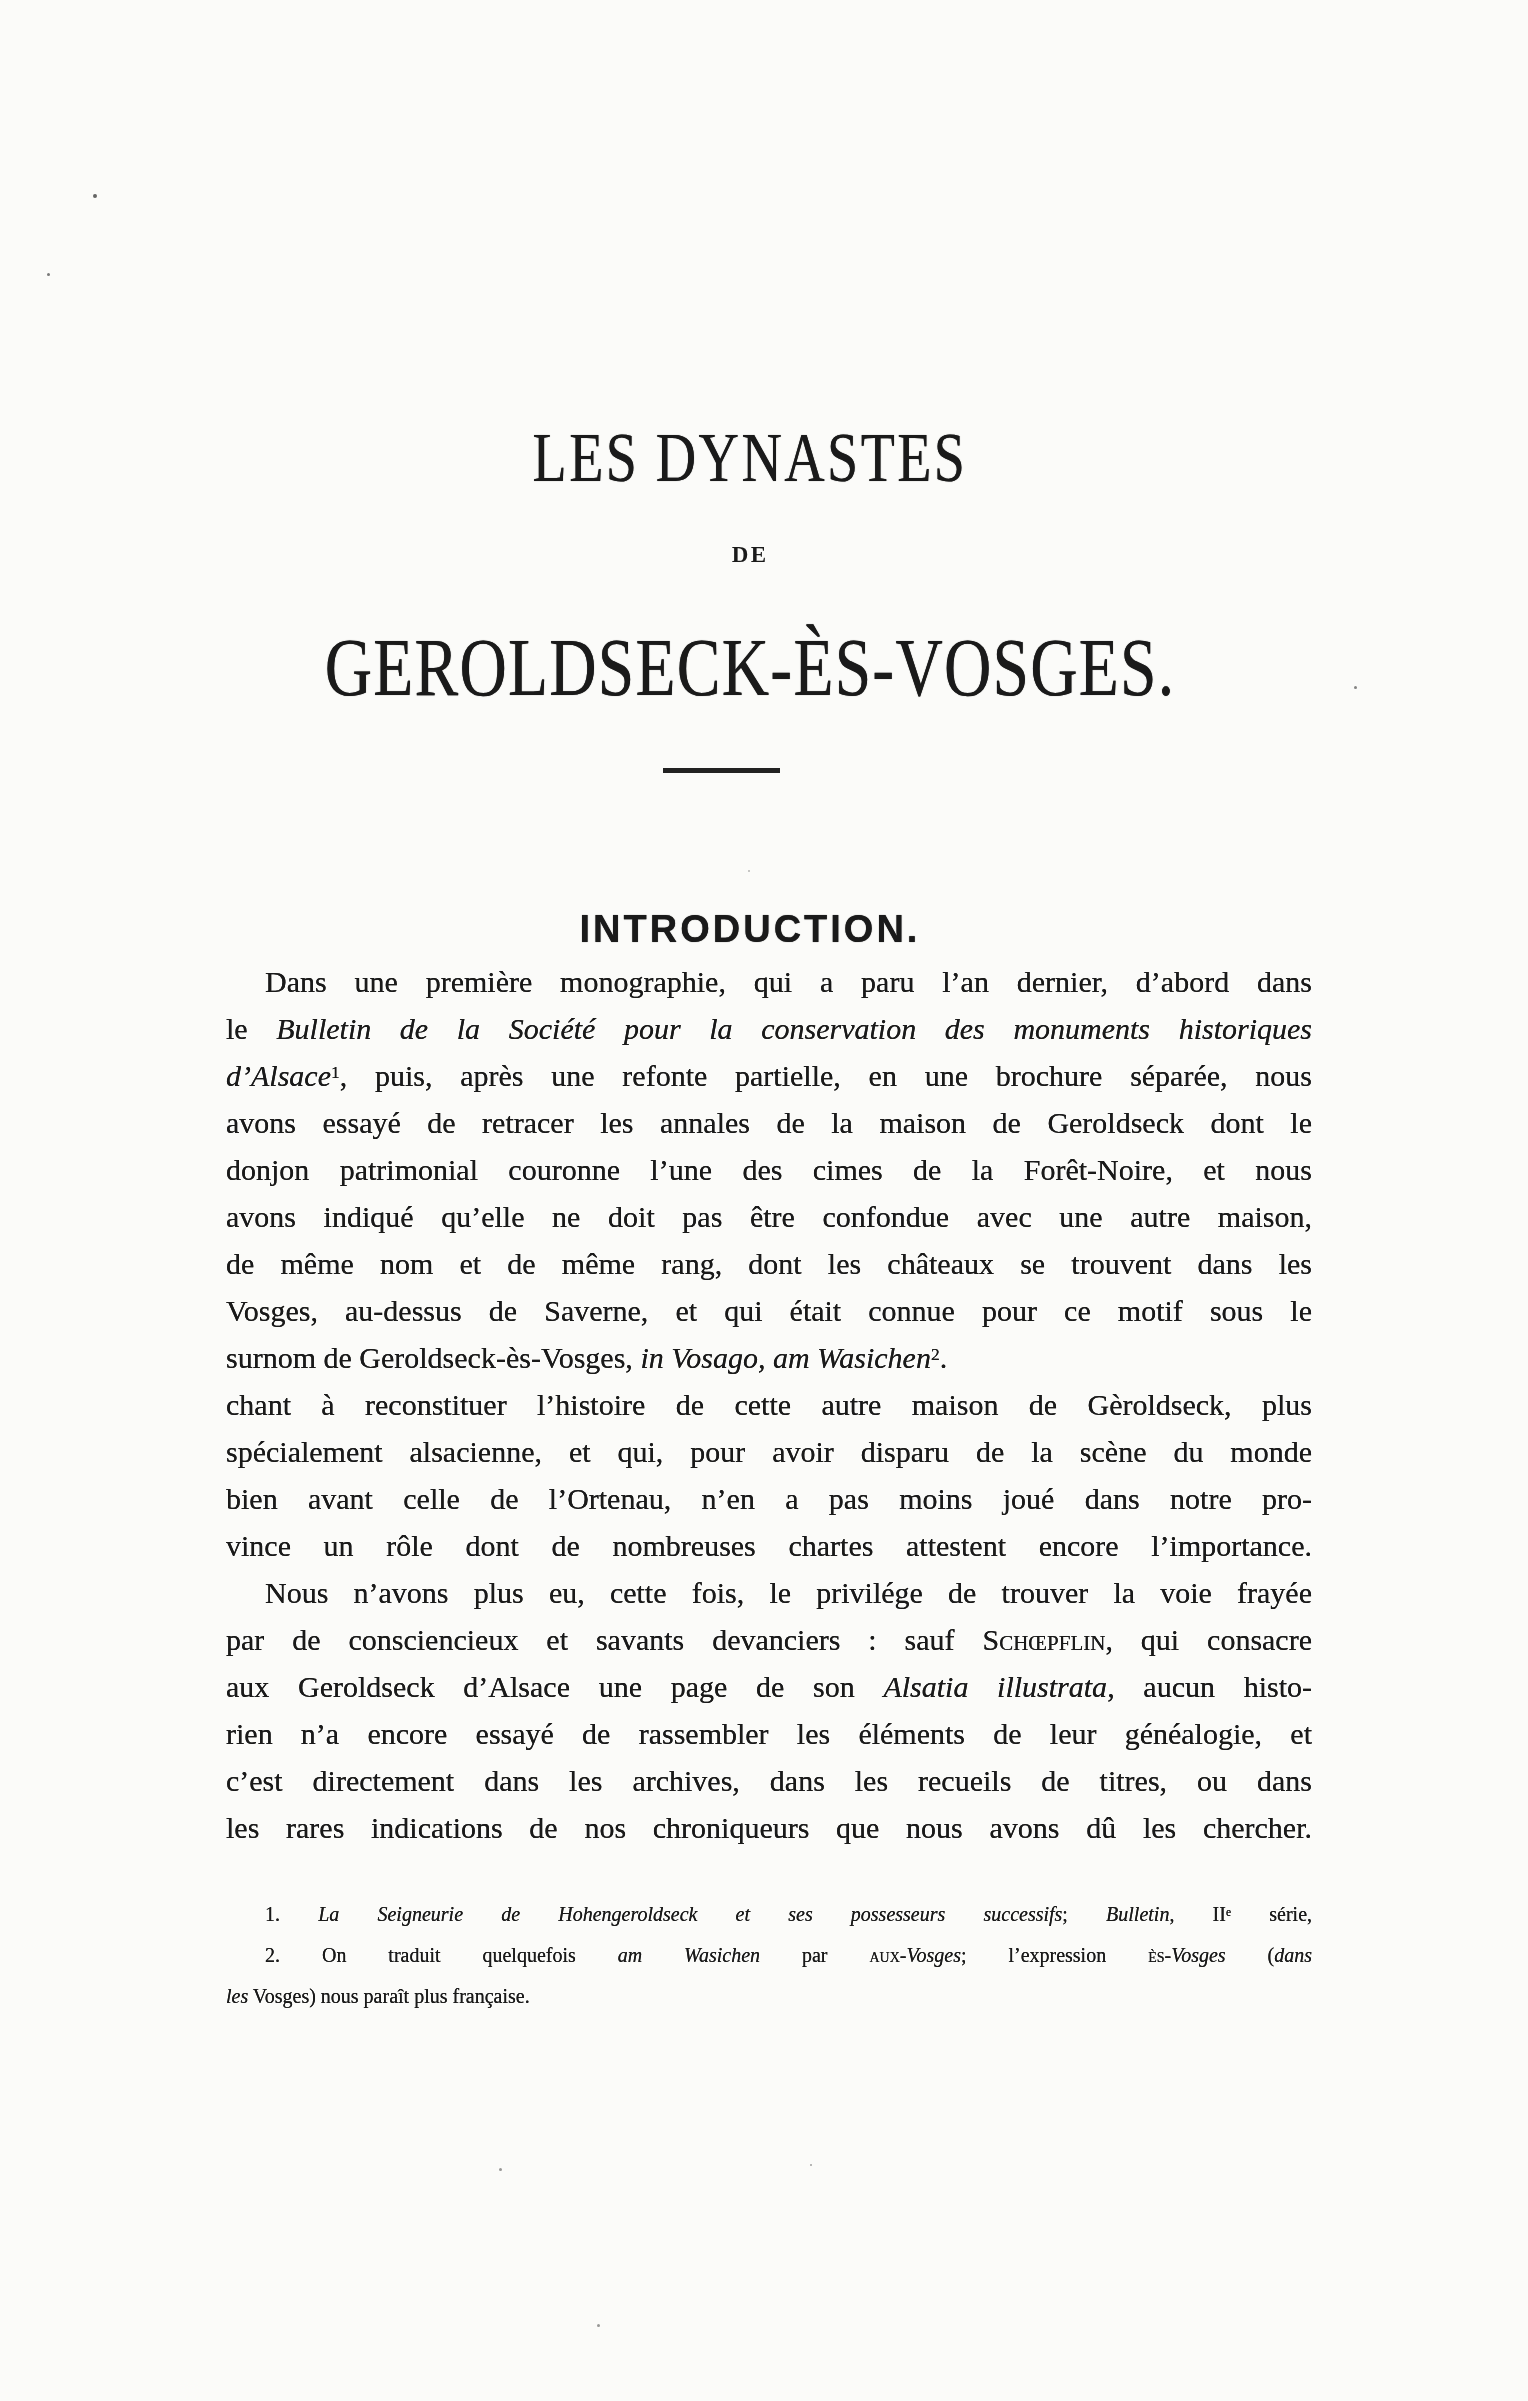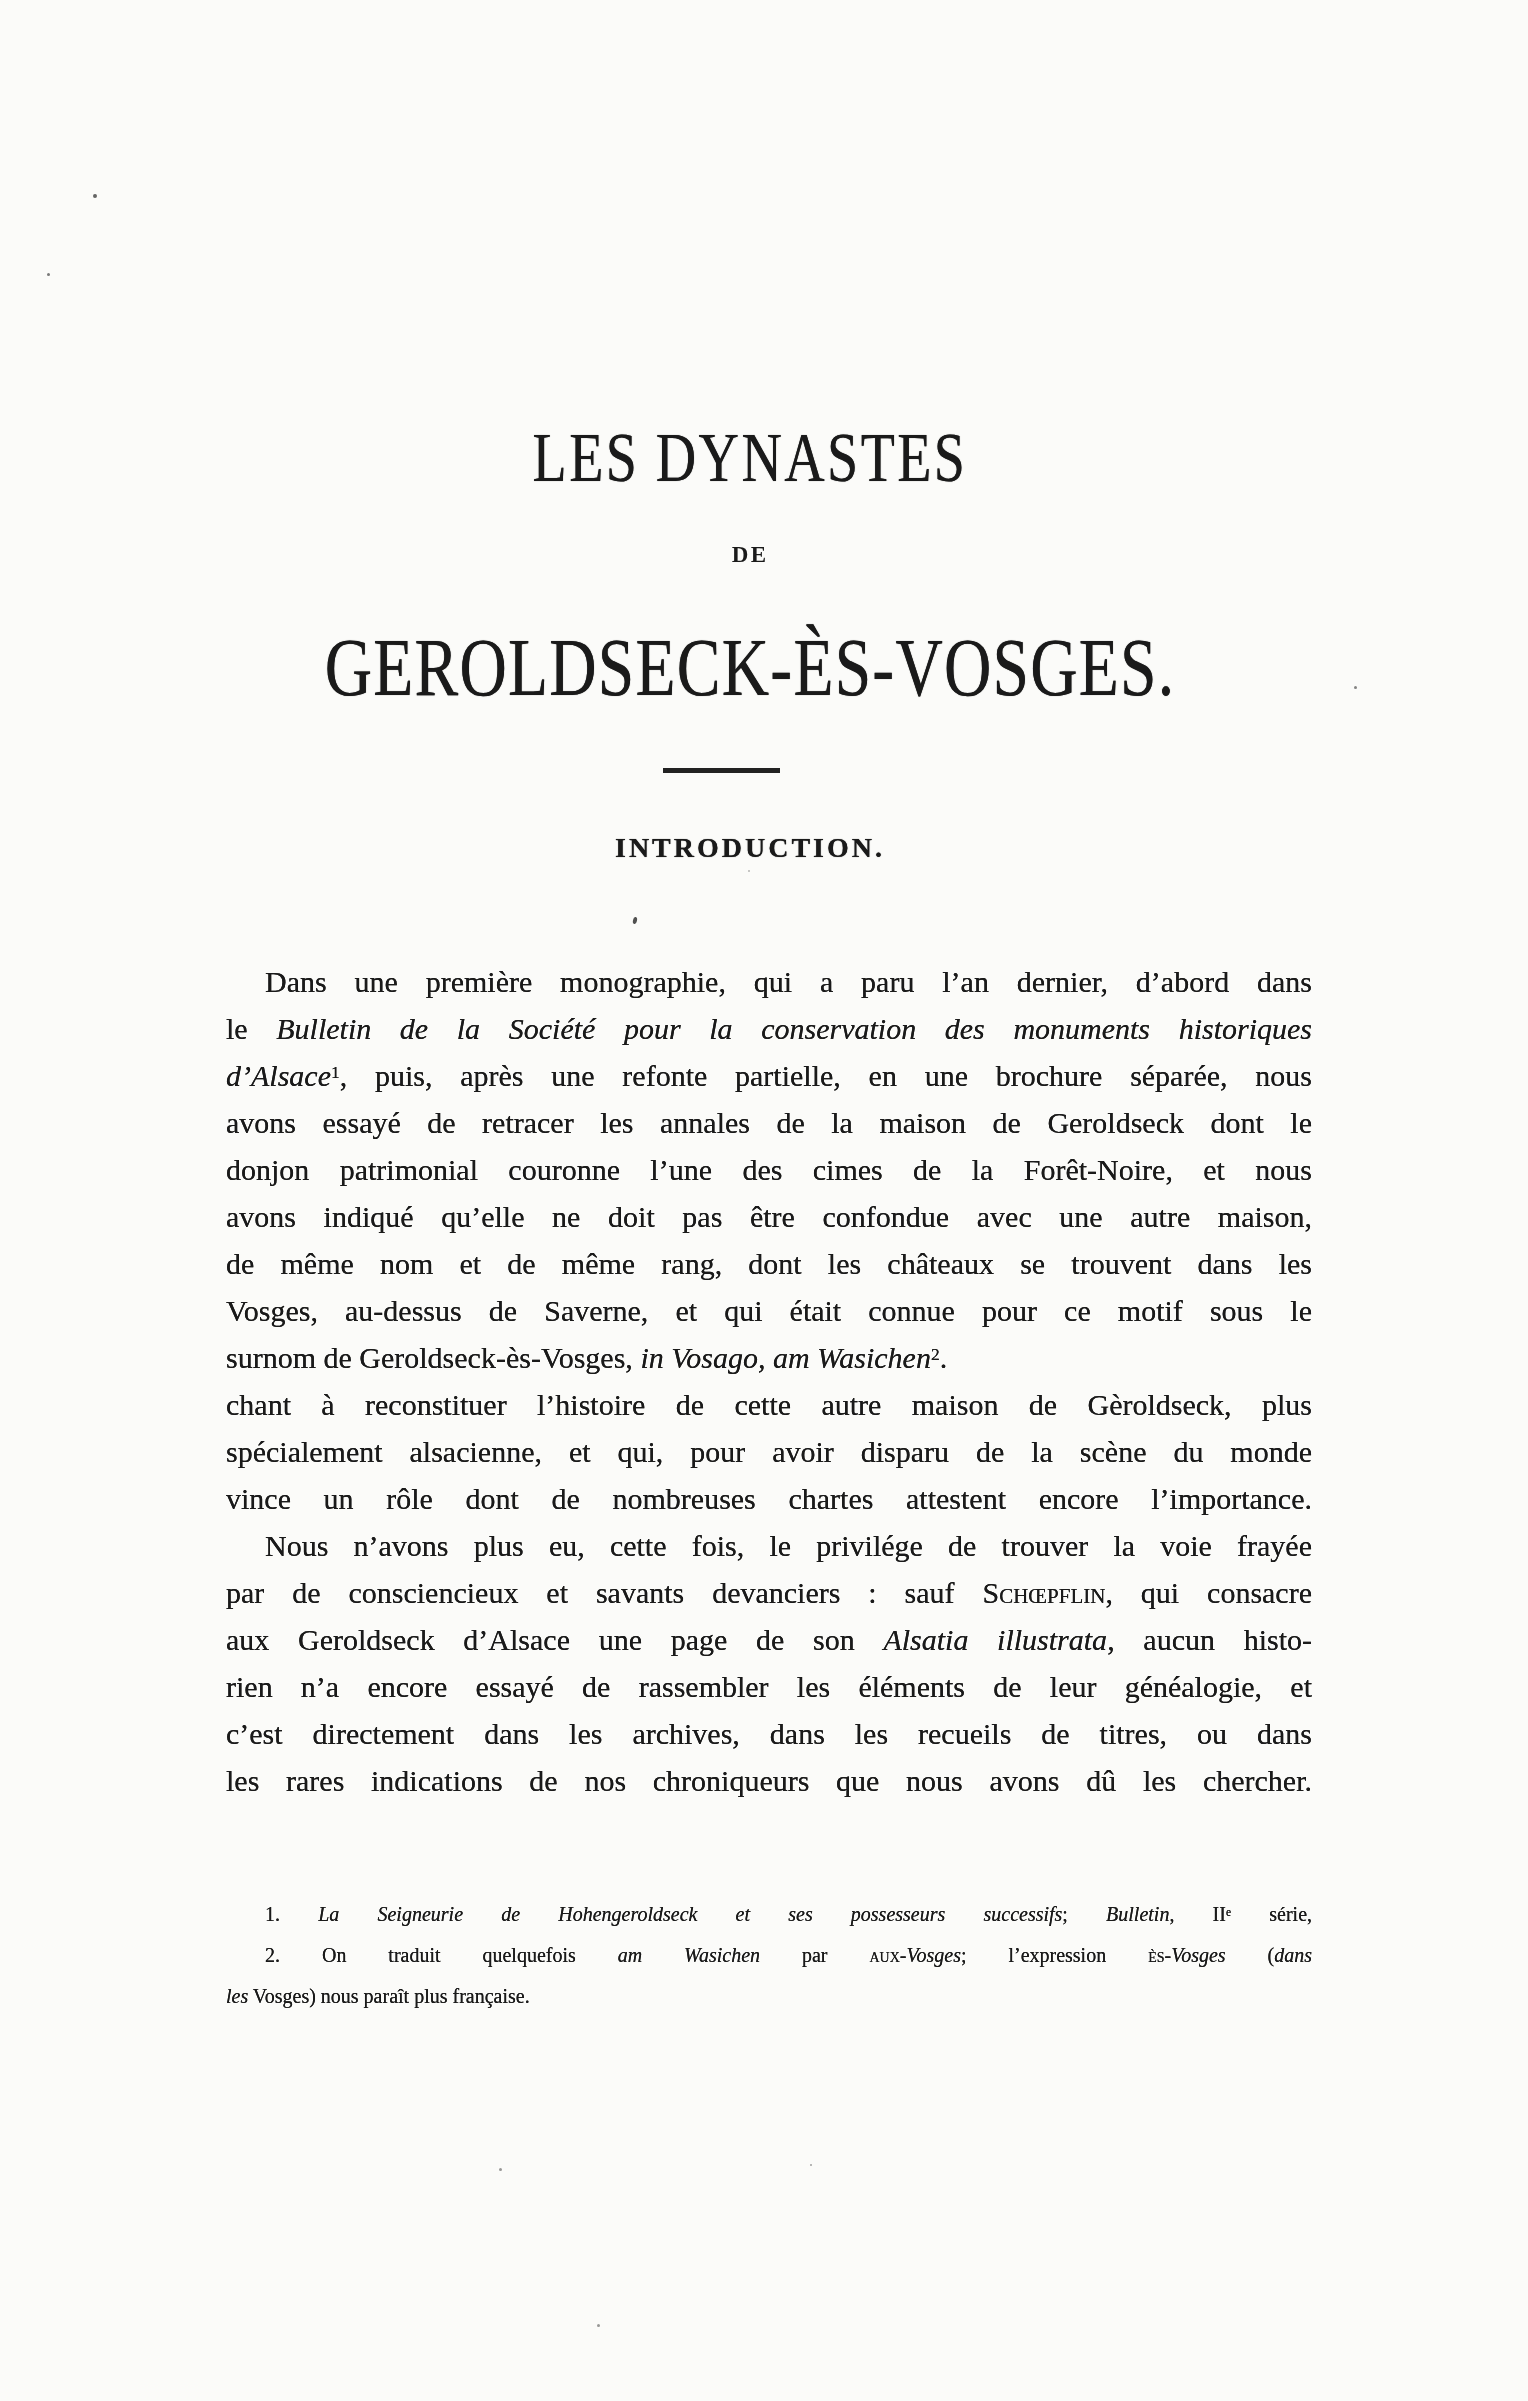--- a/index.html
+++ b/index.html
@@ -44,23 +44,23 @@
   }
   .divider {
     position: absolute;
     left: 663px;
     top: 768px;
     width: 117px;
     height: 4.5px;
     background: #222;
   }
   .section-heading {
-    top: 832px;
-    font-family: Liberation Serif, serif;
-    font-size: 28px;
+    top: 908px;
+    font-family: Liberation Sans, sans-serif;
+    font-size: 38px;
     font-weight: 700;
     letter-spacing: 3px;
     text-shadow: 0 0 0.8px currentColor;
   }
   
   .body-text {
     position: absolute;
     left: 226px;
     top: 958px;
     width: 1086px;
@@ -118,20 +118,21 @@
         <div class="line j">avons essayé de retracer les annales de la maison de Geroldseck dont le</div>
         <div class="line j">donjon patrimonial couronne l’une des cimes de la Forêt-Noire, et nous</div>
         <div class="line j">avons indiqué qu’elle ne doit pas être confondue avec une autre maison,</div>
         <div class="line j">de même nom et de même rang, dont les châteaux se trouvent dans les</div>
         <div class="line j">Vosges, au-dessus de Saverne, et qui était connue pour ce motif sous le</div>
         <div class="line">surnom de Geroldseck-ès-Vosges, <i>in Vosago, am Wasichen</i><sup>2</sup>.</div>
       </div>
       <div>
         <div class="line j">chant à reconstituer l’histoire de cette autre maison de Gèroldseck, plus</div>
         <div class="line j">spécialement alsacienne, et qui, pour avoir disparu de la scène du monde</div>
+        <div class="line j">bien avant celle de l’Ortenau, n’en a pas moins joué dans notre pro-</div>
         <div class="line j">vince un rôle dont de nombreuses chartes attestent encore l’importance.</div>
       </div>
       <div>
         <div class="line j ind">Nous n’avons plus eu, cette fois, le privilége de trouver la voie frayée</div>
         <div class="line j">par de consciencieux et savants devanciers : sauf <span class="sc">Schœpflin</span>, qui consacre</div>
         <div class="line j">aux Geroldseck d’Alsace une page de son <i>Alsatia illustrata</i>, aucun histo-</div>
         <div class="line j">rien n’a encore essayé de rassembler les éléments de leur généalogie, et</div>
         <div class="line j">c’est directement dans les archives, dans les recueils de titres, ou dans</div>
         <div class="line j">les rares indications de nos chroniqueurs que nous avons dû les chercher.</div>
       </div>

